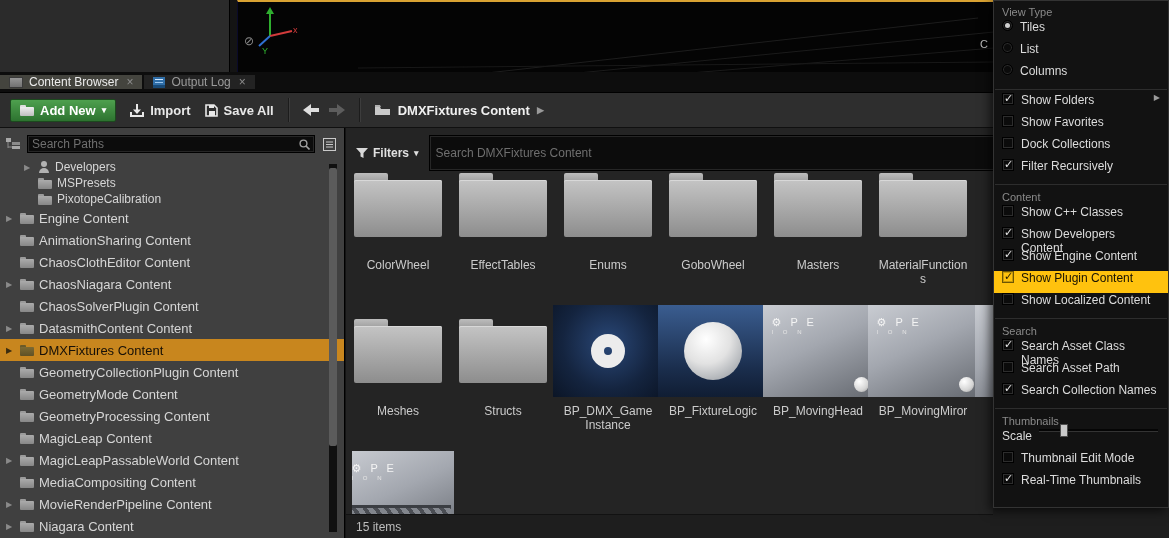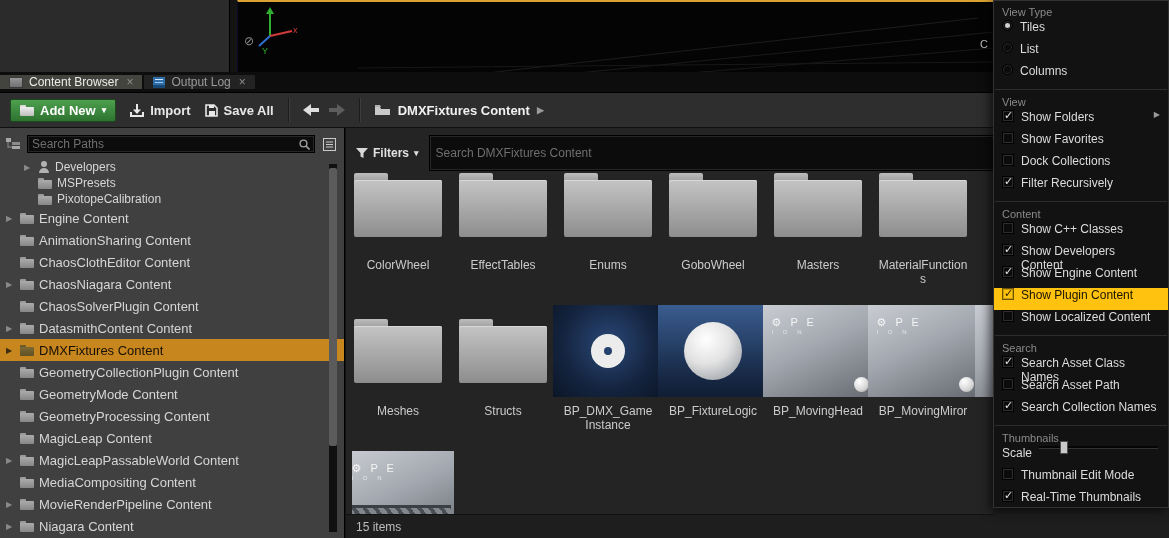--- a/index.html
+++ b/index.html
@@ -460,21 +460,20 @@
     <div class="mi">
       <span class="rad"></span>
       <span>List</span>
     </div>
     <div class="mi">
       <span class="rad"></span>
       <span>Columns</span>
     </div>
 
     <div class="menu-sep"></div>
-    <div class="menu-header">View</div>
     <div class="mi checked">
       <span class="cbx"></span>
       <span>Show Folders</span>
       <span class="sub-arrow">▶</span>
     </div>
     <div class="mi">
       <span class="cbx"></span>
       <span>Show Favorites</span>
     </div>
     <div class="mi">

